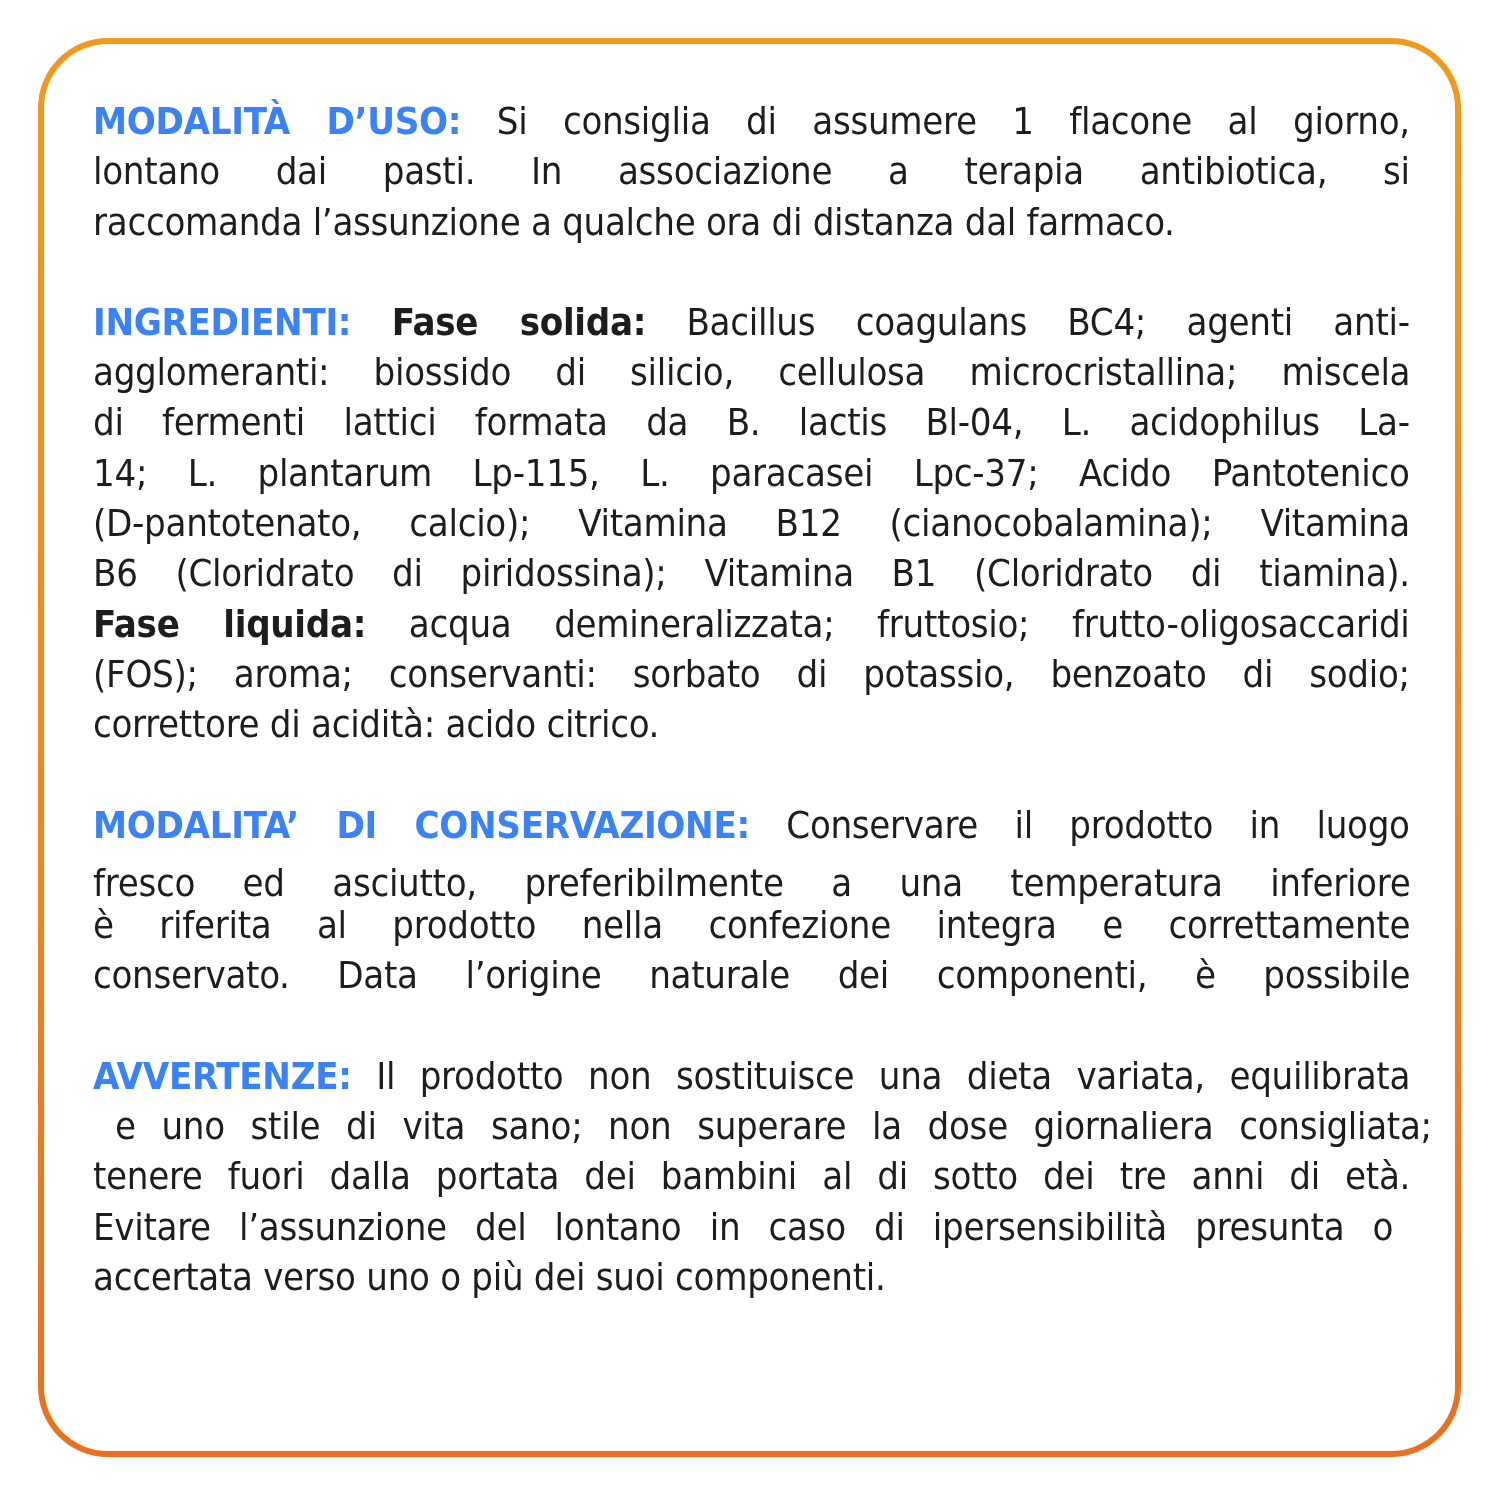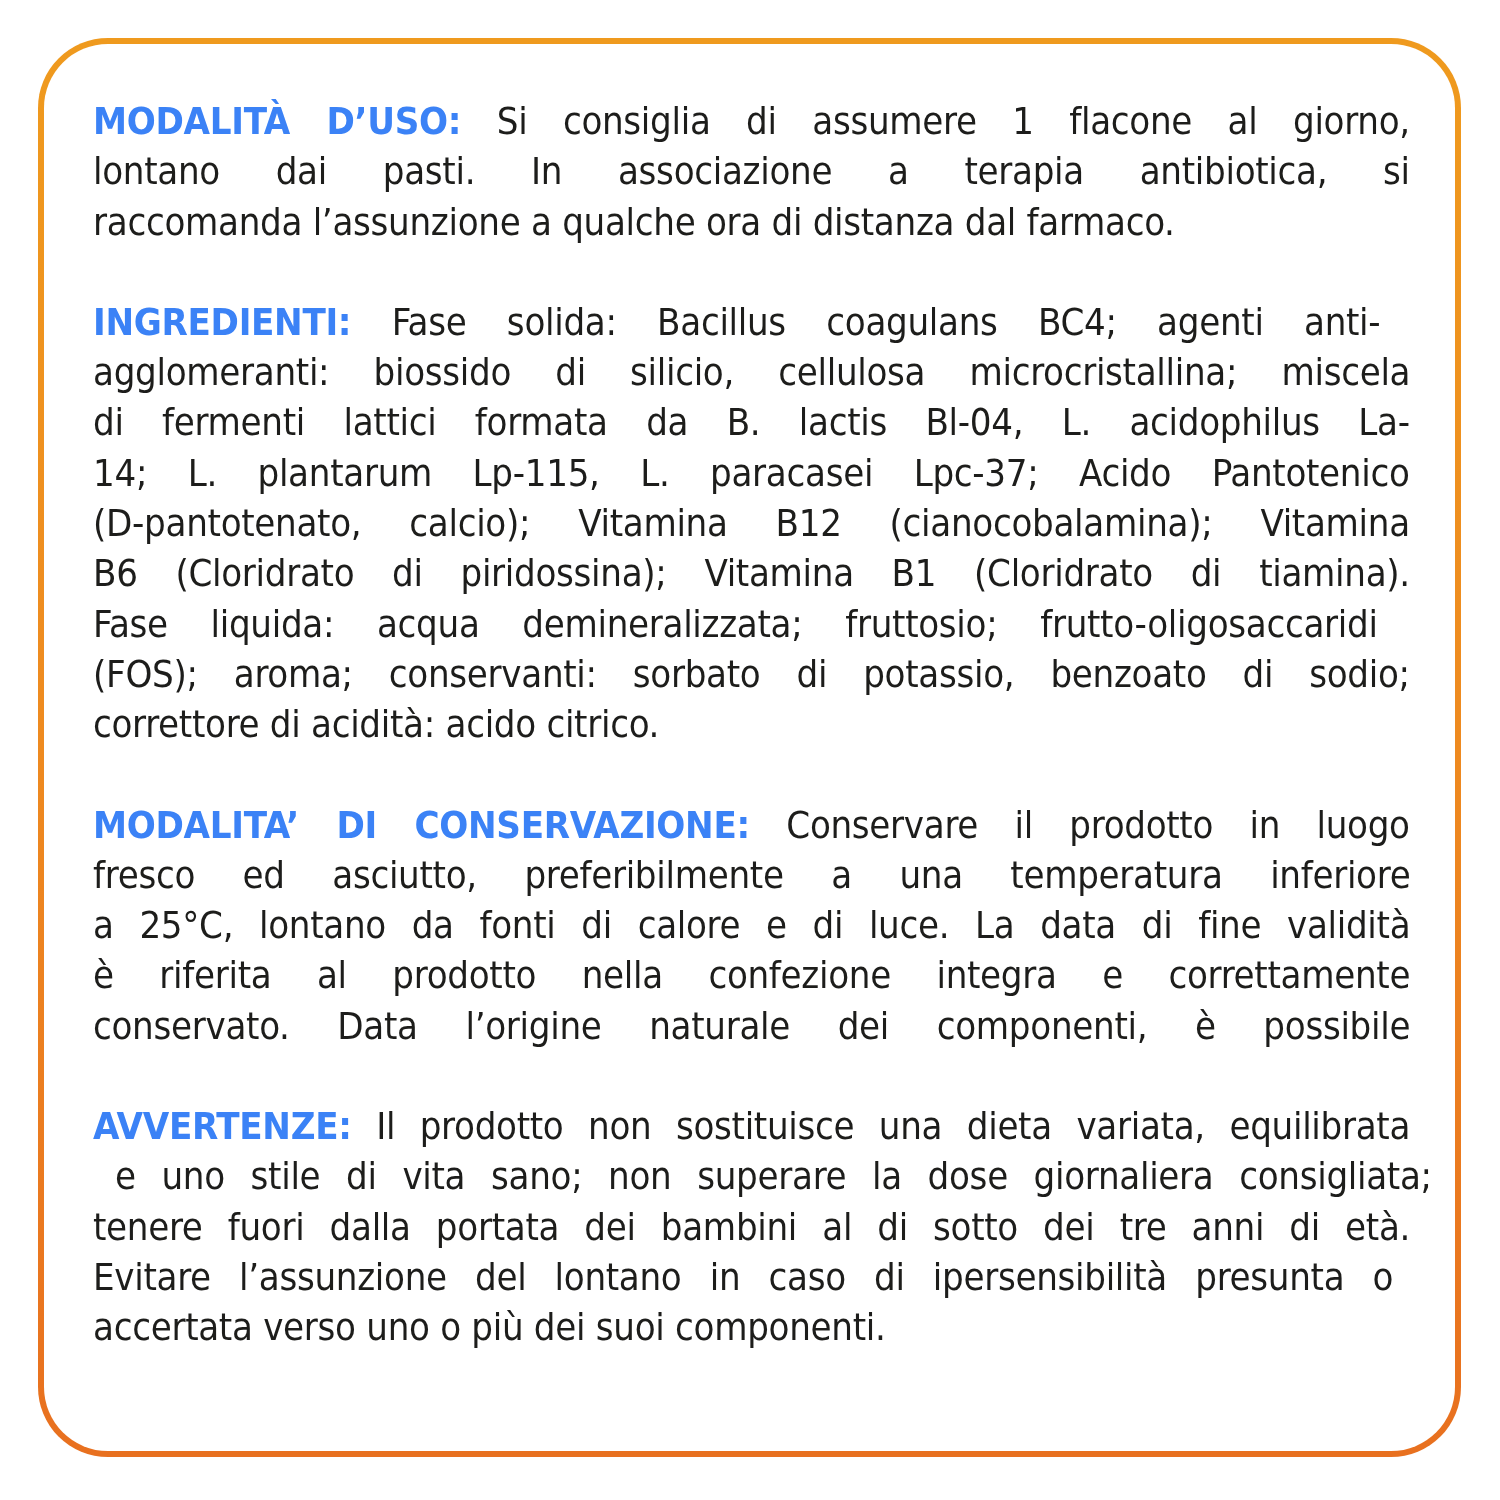--- a/index.html
+++ b/index.html
@@ -19,21 +19,21 @@
   }
   .section { margin-bottom:50px; }
   .line {
     height:50.3px; line-height:50.3px; font-size:38px;
     white-space:nowrap; overflow:visible;
     text-align:justify; text-align-last:justify;
     letter-spacing:-0.3px;
   }
   .line.last { text-align-last:left; }
   .heading { color:#3b82f6; font-weight:bold; }
-  .bold { font-weight:normal; color:#1d1d1b; }
+  .bold { font-weight:bold; color:#1d1d1b; }
   .ln { display:block; width:1317px; }
 </style>
 </head>
 <body>
 
 <div class="frame"></div>
 
 <div class="content">
 
   <div class="section">
@@ -49,22 +49,21 @@
     <div class="line"><span class="ln" style="display: inline-block; width: auto; word-spacing: 30px;">14; L. plantarum Lp-115, L. paracasei Lpc-37; Acido Pantotenico</span></div>
     <div class="line"><span class="ln" style="display: inline-block; width: auto; word-spacing: 37.4px;">(D-pantotenato, calcio); Vitamina B12 (cianocobalamina); Vitamina</span></div>
     <div class="line"><span class="ln" style="display: inline-block; width: auto; word-spacing: 27.25px;">B6 (Cloridrato di piridossina); Vitamina B1 (Cloridrato di tiamina).</span></div>
     <div class="line"><span class="ln" style="display: inline-block; width: auto; word-spacing: 32.2px;"><span class="bold">Fase liquida:</span> <span>acqua demineralizzata; fruttosio; frutto-oligosaccaridi</span></span></div>
     <div class="line"><span class="ln" style="display: inline-block; width: auto; word-spacing: 25.5px;">(FOS); aroma; conservanti: sorbato di potassio, benzoato di sodio;</span></div>
     <div class="line last"><span class="ln" style="display: inline-block; width: auto;">correttore di acidità: acido citrico.</span></div>
   </div>
 
   <div class="section">
     <div class="line"><span class="ln" style="display: inline-block; width: auto; word-spacing: 25.8571px;"><span class="heading">MODALITA’ DI CONSERVAZIONE:</span> <span>Conservare il prodotto in luogo</span></span></div>
-    <div class="line"><span class="ln" style="display: inline-block; width: auto; word-spacing: 37px;">fresco ed asciutto, preferibilmente a una temperatura inferiore</span></div>
-    <div class="line"><span class="ln" style="display: inline-block; width: auto; word-spacing: 15.2143px;">a 25°C, lontano da fonti di calore e di luce. La data di fine validità</span></div>
+    <div class="line"><span class="ln" style="display: inline-block; width: auto; word-spacing: 37px; margin-top: 8px;">fresco ed asciutto, preferibilmente a una temperatura inferiore</span></div>
     <div class="line"><span class="ln" style="display: inline-block; width: auto; word-spacing: 35px;">è riferita al prodotto nella confezione integra e correttamente</span></div>
     <div class="line"><span class="ln" style="display: inline-block; width: auto; word-spacing: 37.1429px;">conservato. Data l’origine naturale dei componenti, è possibile</span></div>
   </div>
 
   <div class="section">
     <div class="line"><span class="ln" style="display: inline-block; width: auto; word-spacing: 14px;"><span class="heading">AVVERTENZE:</span> <span>Il prodotto non sostituisce una dieta variata, equilibrata</span></span></div>
     <div class="line"><span class="ln" style="display: inline-block; width: auto; word-spacing: 15.1818px; margin-left: 22px;">e uno stile di vita sano; non superare la dose giornaliera consigliata;</span></div>
     <div class="line"><span class="ln" style="display: inline-block; width: auto; word-spacing: 14.6154px;">tenere fuori dalla portata dei bambini al di sotto dei tre anni di età.</span></div>
     <div class="line"><span class="ln" style="display: inline-block; width: auto; word-spacing: 17.6667px;">Evitare l’assunzione del lontano in caso di ipersensibilità presunta o</span></div>
     <div class="line last"><span class="ln" style="display: inline-block; width: auto;">accertata verso uno o più dei suoi componenti.</span></div>

